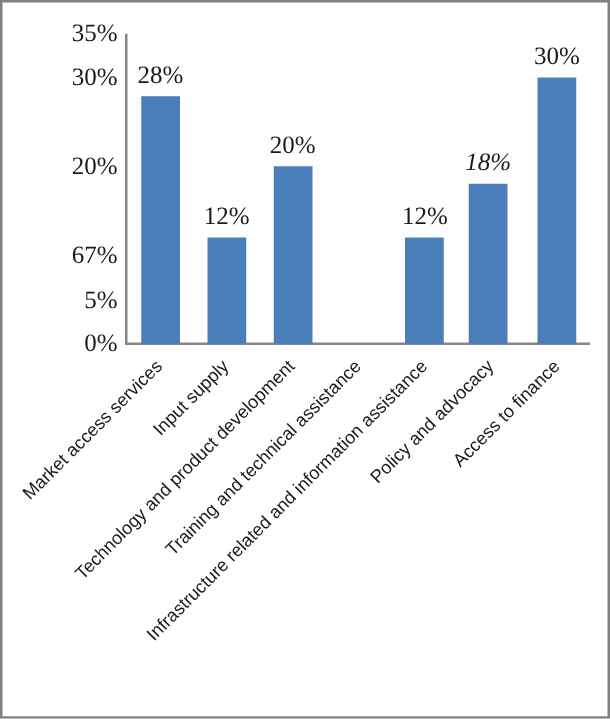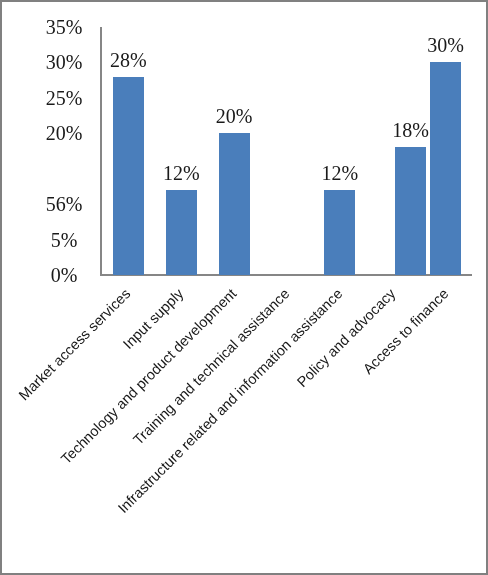--- a/index.html
+++ b/index.html
@@ -39,21 +39,21 @@
     width: 372px;
     height: 2px;
     background: #868686;
   }
 
   
   .ytick {
     position: absolute;
     right: 0;
     width: 60px;
-    text-align: center;
+    text-align: right;
     font-size: 20px;
     color: #1a1a1a;
     font-family: "Liberation Serif", serif;
     line-height: 1;
     transform: translateY(-50%);
     white-space: nowrap;
   }
   .ytick-layer {
     position: absolute;
     left: 30px;
@@ -114,23 +114,22 @@
   }
 </style>
 </head>
 <body>
 
 <div class="figure">
 
   <div class="ytick-layer">
       <div class="ytick" style="top: 0px;">35%</div>
       <div class="ytick" style="top: 35.4286px;">30%</div>
-      <div class="ytick" style="top: 70.8571px;">25%</div>
       <div class="ytick" style="top: 106.286px;">20%</div>
-      <div class="ytick" style="top: 177.143px;">56%</div>
+      <div class="ytick" style="top: 177.143px;">67%</div>
       <div class="ytick" style="top: 212.571px;">5%</div>
       <div class="ytick" style="top: 248px;">0%</div>
     </div>
 
   <div class="axis-y"></div>
   <div class="axis-x"></div>
 
   <div class="bars">
       <div class="bar-slot" style="left: 10.9286px; width: 31px; text-align: center;">
         <div class="bar" style="height: 198.4px; background: rgb(74, 126, 187);"></div>
@@ -141,21 +140,21 @@
         <div class="bar-label" style="bottom: 92.0286px;">12%</div>
       </div>
       <div class="bar-slot" style="left: 116.643px; width: 31px;">
         <div class="bar" style="height: 141.714px; background: rgb(74, 126, 187);"></div>
         <div class="bar-label" style="bottom: 148.714px;">20%</div>
       </div>
       <div class="bar-slot" style="left: 222.357px; width: 31px;">
         <div class="bar" style="height: 85.0286px; background: rgb(74, 126, 187);"></div>
         <div class="bar-label" style="bottom: 92.0286px;">12%</div>
       </div>
-      <div class="bar-slot" style="left: 293px; width: 31px;">
+      <div class="bar-slot" style="left: 273px; width: 31px; font-style: italic;">
         <div class="bar" style="height: 127.543px; background: rgb(74, 126, 187);"></div>
         <div class="bar-label" style="bottom: 134.543px;">18%</div>
       </div>
       <div class="bar-slot" style="left: 328.071px; width: 31px;">
         <div class="bar" style="height: 212.571px; background: rgb(74, 126, 187);"></div>
         <div class="bar-label" style="bottom: 219.571px;">30%</div>
       </div>
     </div>
 
   <div class="xlabels">

